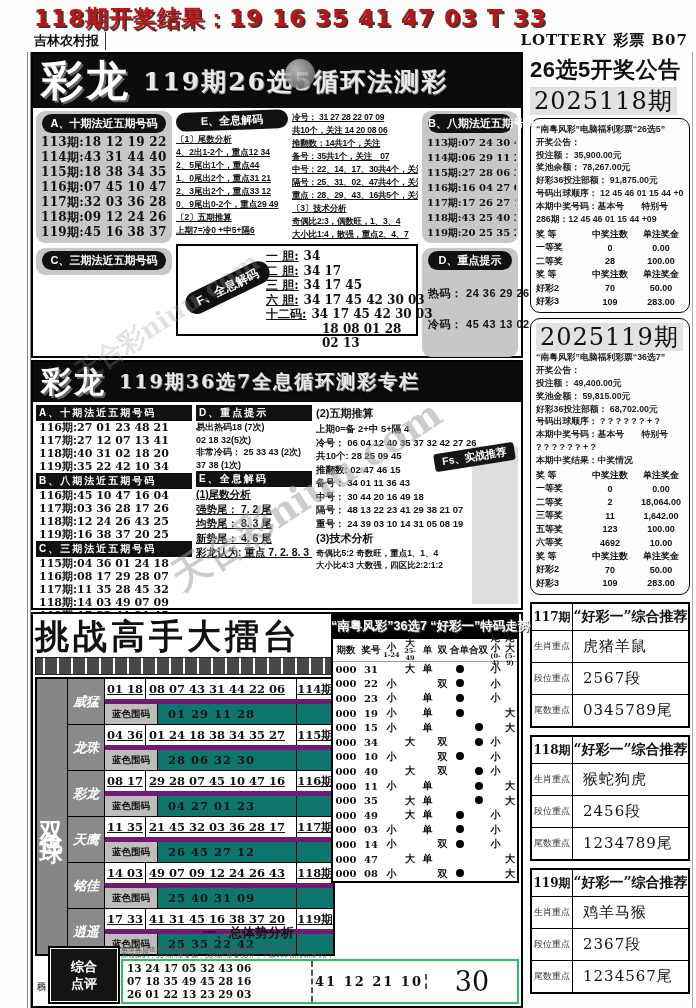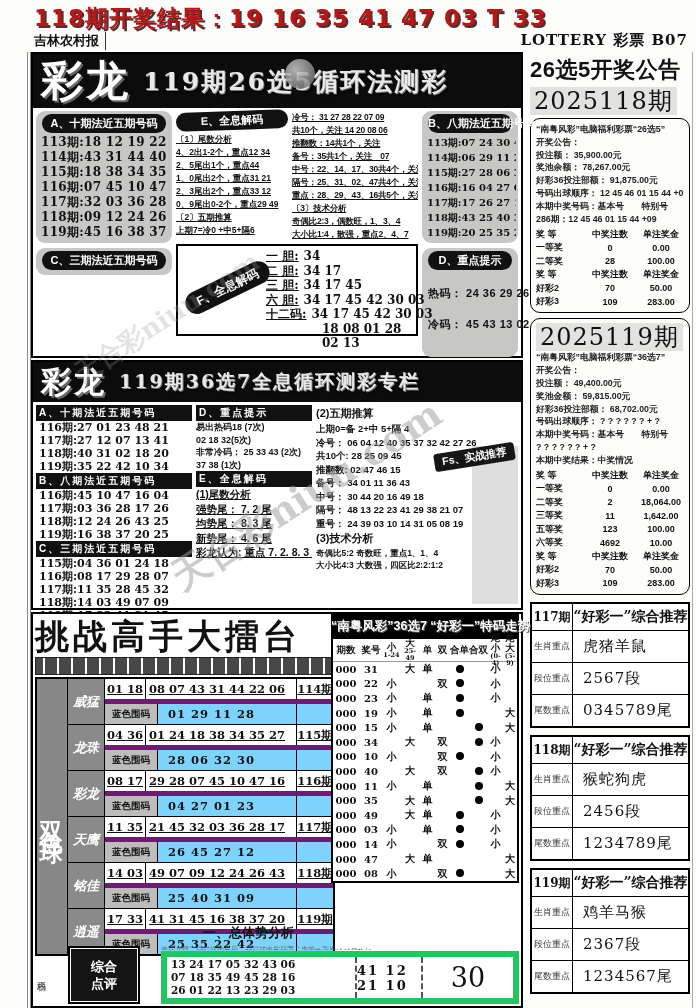--- a/index.html
+++ b/index.html
@@ -94,47 +94,47 @@
       display:flex;align-items:center;justify-content:center;border-right:1px solid #000;}
   .cright{flex:1;min-width:0;}
   .crow1,.crow2{display:flex;height:20px;align-items:stretch;}
   .crow1{border-bottom:5px solid #701a75;text-decoration:underline;}
   .cpre{width:40px;border-right:1px solid #000;display:flex;align-items:center;justify-content:center;
       font-family:"DejaVu Serif",serif;font-weight:bold;font-size:11.5px;}
   .creds{flex:1;display:flex;align-items:center;padding-left:3px;font-family:"DejaVu Serif",serif;
       font-weight:bold;font-size:11.5px;white-space:nowrap;overflow:hidden;}
   .cissue{width:36px;border-left:1px solid #000;display:flex;align-items:center;justify-content:center;
       font-family:"DejaVu Serif",serif;font-weight:bold;font-size:11.5px;}
-  .crow2{background:#7dd3fc;}
+  .crow2{background:#0f766e;}
   .cblab{width:52px;background:#bdbdbb;border-right:1px solid #000;font-size:9.5px;font-weight:bold;
       display:flex;align-items:center;justify-content:center;white-space:nowrap;}
   .cblues{flex:1;display:flex;align-items:center;padding-left:10px;font-family:"DejaVu Serif",serif;
       font-weight:bold;font-size:11.5px;letter-spacing:1px;white-space:nowrap;overflow:hidden;}
   .analysis-title{position:absolute;left:170px;top:310px;font-family:Liberation Serif, serif;font-weight:bold;font-size:13px;}
   
   .trend{position:absolute;right:2px;top:0;width:188px;}
   .trend-banner{background:#000;color:#fff;font-weight:900;font-size:12.5px;text-align:center;
       padding:4px 0;letter-spacing:0;white-space:nowrap;text-shadow:1px 1px 0 #555;}
   .trend-table{border:2px solid #000;border-top:none;background:#fff;}
   .trow{display:grid;grid-template-columns:26px 24px 17px 20px 15px 15px 19px 19px 15px 14px;height:14.6px;align-items:center;}
   .trow.head{height:22px;border-bottom:1px solid #999;}
   .tcell{text-align:center;font-weight:bold;font-size:10px;font-family:"DejaVu Serif",serif;overflow:hidden;}
   .tht{font-size:9.5px;line-height:10px;font-weight:bold;}
   .ths{font-size:6.5px;line-height:7px;font-weight:bold;}
   .dot{display:inline-block;width:8px;height:8px;border-radius:50%;background:#000;}
   
-  .review{position:absolute;left:2px;right:2px;bottom:2px;height:58px;display:flex;align-items:stretch;gap:21px;}
+  .review{position:absolute;left:2px;right:2px;bottom:2px;height:58px;display:flex;align-items:stretch;gap:1px;}
   .side-label{width:12px;writing-mode:vertical-rl;text-orientation:upright;font-size:9px;color:#444;
       display:flex;align-items:center;justify-content:center;}
   .review-box{width:72px;background:#141414;color:#fff;border:2px solid #000;box-shadow:inset 0 0 0 1px #fff;
       display:flex;align-items:center;justify-content:center;text-align:center;font-size:13px;font-weight:bold;
       line-height:17px;padding:2px;box-sizing:border-box;white-space:pre-line;}
   .review-right{flex:1;min-width:0;display:flex;flex-direction:column;}
   .tiny-text{font-size:7px;line-height:8.5px;color:#555;white-space:nowrap;overflow:hidden;}
-  .numbers-box{flex:1;border:6px solid #22c55e;display:flex;margin-top:1px;}
+  .numbers-box{flex:1;border:2px solid #22c55e;display:flex;margin-top:1px;align-items:center;}
   .nb-left{width:180px;border-right:2px dashed #555;padding:1px 4px;font-family:"DejaVu Serif",serif;
       font-weight:bold;font-size:10.5px;line-height:13px;white-space:nowrap;}
   .nb-mid{flex:1;border-right:2px dashed #555;display:flex;align-items:center;justify-content:center;
       font-family:"DejaVu Serif",serif;font-weight:bold;font-size:13px;letter-spacing:2px;}
   .nb-big{width:90px;display:flex;align-items:center;justify-content:center;font-family:"DejaVu Serif",serif;
       font-size:27px;}
   
   .announce-title{font-size:22px;font-weight:900;margin:3px 0 2px;letter-spacing:0.5px;white-space:nowrap;}
   .issue-grey{background:#e2e2e0;font-family:"DejaVu Serif",serif;font-size:24px;line-height:28px;
       padding:0 4px;display:inline-block;letter-spacing:1px;}

